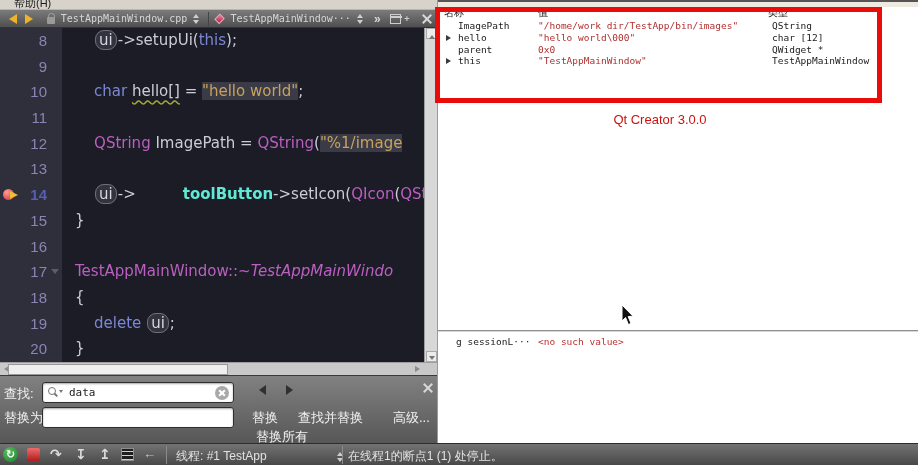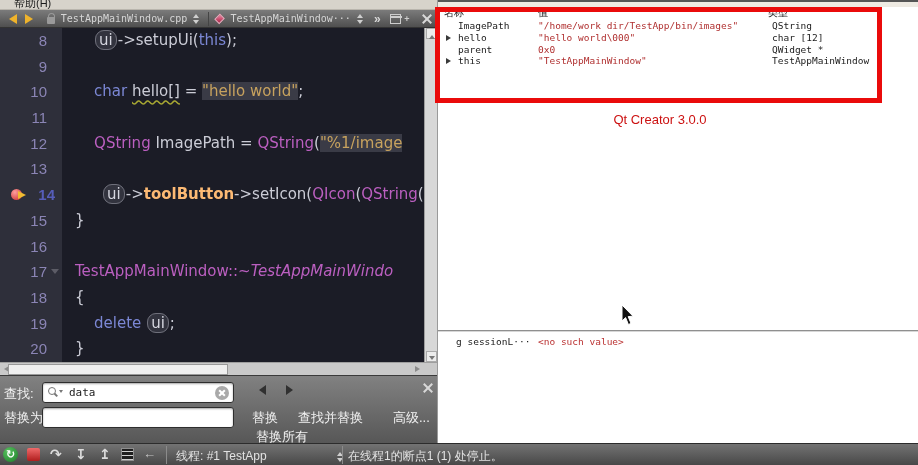--- a/index.html
+++ b/index.html
@@ -35,35 +35,35 @@
   .x-icon::before,.x-icon::after { content:""; position:absolute; left:5px; top:0; width:2px; height:12px; background:#d8d8d8; }
   .x-icon::before { transform:rotate(45deg); }
   .x-icon::after  { transform:rotate(-45deg); }
 
   
   .editor { position:absolute; left:0; top:28px; width:424px; height:334px; background:#1b1c26; overflow:hidden; }
   .gutter-bg { position:absolute; left:0; top:0; width:62px; height:334px; background:#2e2f3a; }
   .ed-row { position:relative; display:flex; height:25.7px; align-items:center; }
   .ed-gut { position:relative; width:62px; flex:none; text-align:right; padding-right:15px;
             color:#8b85b5; font-size:15px; height:100%; line-height:25.7px; }
-  .ed-row.cur .ed-gut { color:#565db8; font-weight:bold;margin-left:8px; }
+  .ed-row.cur .ed-gut { color:#565db8; font-weight:bold; }
   .ed-code { white-space:pre; padding-left:13px; font-family:"DejaVu Sans","Liberation Sans",sans-serif;
              font-size:15px; line-height:25.7px; color:#cbccd6; }
   .bp-icon { position:absolute; left:3px; top:7px; width:16px; height:12px; }
   .bp-ball { position:absolute; left:0; top:0; width:11px; height:11px; border-radius:50%;
              background:radial-gradient(circle at 35% 30%,#ff9d9d,#c92a2a); }
   .bp-arrow { position:absolute; left:7px; top:2px; width:0; height:0;
               border:4px solid transparent; border-left:8px solid #f2bb31; }
   .fold-icon { position:absolute; right:3px; top:10px; width:0; height:0;
                border:4px solid transparent; border-top:5px solid #5c5c66; }
   .c-p { color:#cbccd6; }
   .c-k { color:#7b87d4; }
   .c-y { color:#bb5fc0; }
   .c-s { color:#c7a25e; background:#3a3b46; }
-  .c-f { color:#fdba74; font-weight:bold; }
+  .c-f { color:#5eead4; font-weight:bold;margin-left:47px; }
   .c-b { color:#d6d7e0; border:1px solid #6e6f7a; background:#32333e; border-radius:9px; padding:0 3px; margin:0 1px; }
   .c-i { color:#bb5fc0; font-style:italic; }
   .c-q { color:#cbccd6; text-decoration:underline wavy #a8a832; text-underline-offset:3px; }
 
   
   .vscroll { position:absolute; left:424px; top:28px; width:13px; height:334px; background:#d8d8d8; border-left:1px solid #9e9e9e; }
   .vs-btn { position:absolute; left:1px; width:11px; height:11px; background:#ececec; border:1px solid #aaa; }
   .vs-up { top:0; } .vs-dn { bottom:0; }
   .vs-up::before { content:""; position:absolute; left:2px; top:3px; border:3px solid transparent; border-bottom:4px solid #777; }
   .vs-dn::before { content:""; position:absolute; left:2px; top:4px; border:3px solid transparent; border-top:4px solid #777; }

